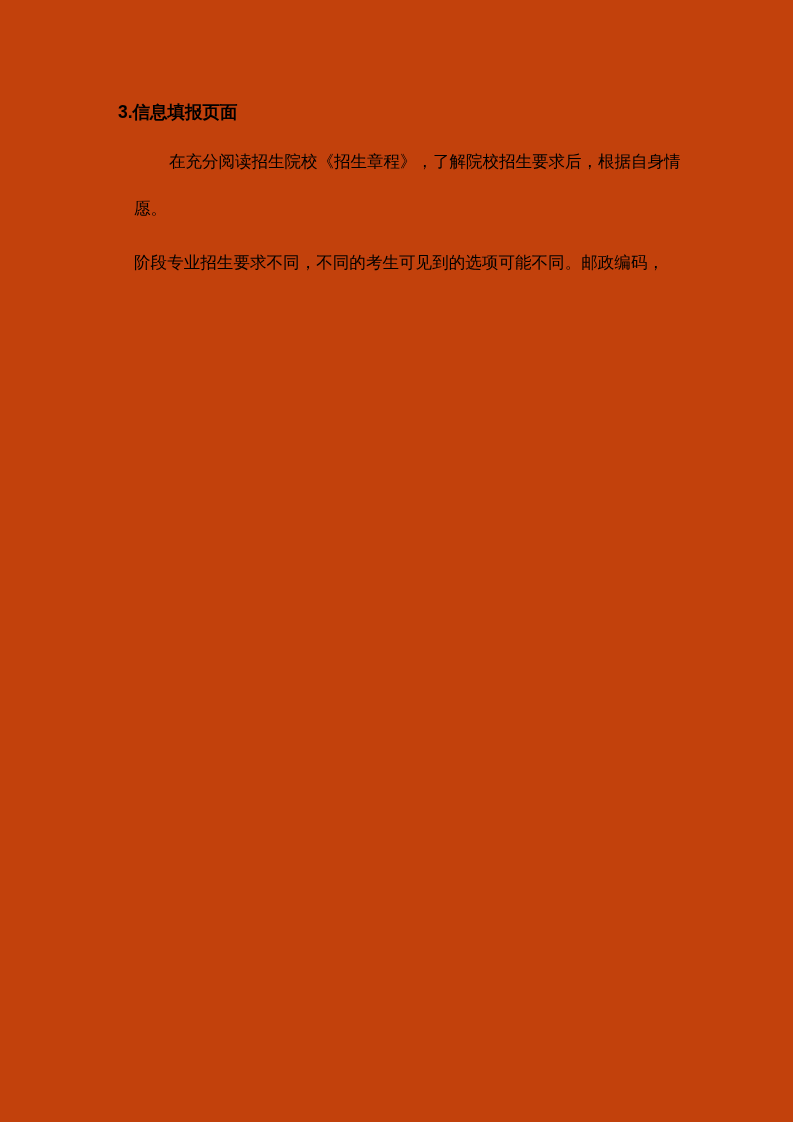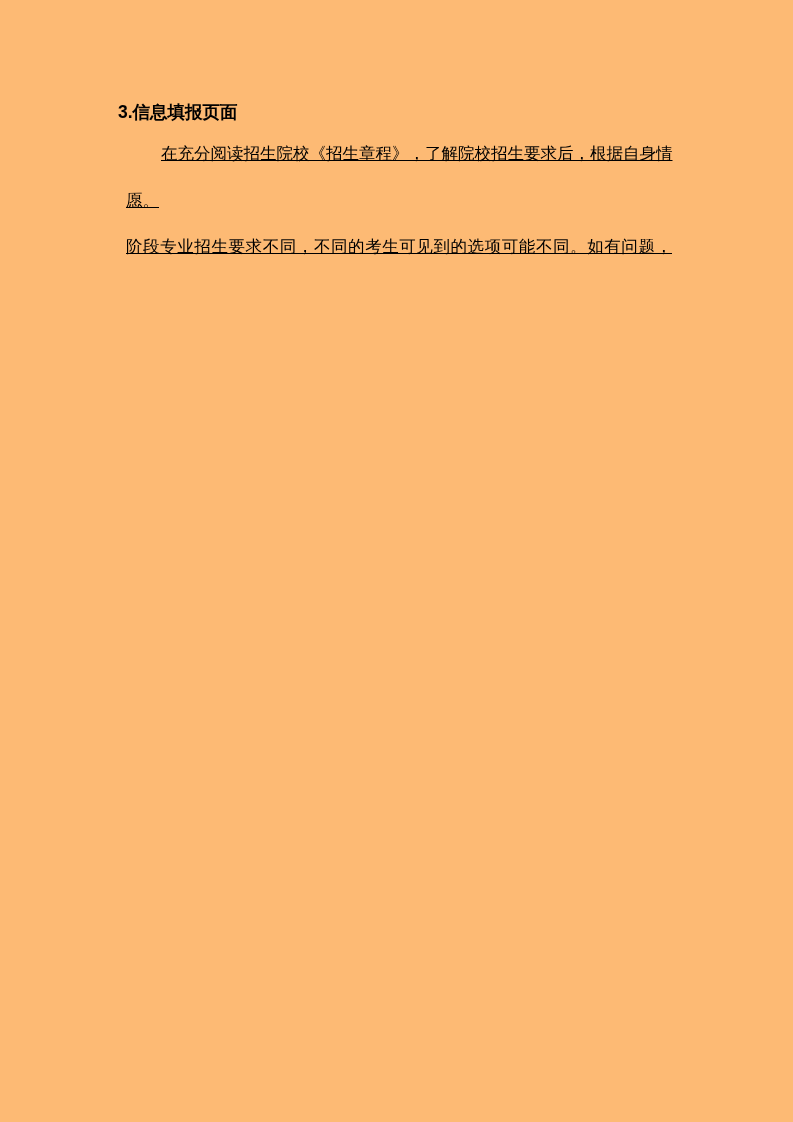--- a/index.html
+++ b/index.html
@@ -12,39 +12,38 @@
     background: #ffffff;
     color: #000000;
     font-family: "Liberation Sans", sans-serif;
     overflow: hidden;
   }
   .page {
     box-sizing: border-box;
     position: relative;
     width: 793px;
     height: 1122px;
-    background: #fdba74;
+    background: #c2410c;
     padding: 102px 113px 0 118px;
     overflow: hidden;
   }
   .heading {
     margin: 0;
     padding: 0;
     font-size: 17.5px;
     font-weight: bold;
     line-height: 20px;
     white-space: nowrap;
   }
   .paragraphs {
     margin-top: 6px;
   }
   .para {
-    margin: 8px;
+    margin: 16px;
     padding: 0;
-    text-decoration: underline;
   }
   .para .line {
     height: 47px;
     line-height: 47px;
     font-size: 16.5px;
     text-align: justify;
     text-align-last: justify;
     white-space: nowrap;
     overflow: visible;
   }
@@ -67,16 +66,16 @@
 <body>
 
 <div class="page">
   <h2 class="heading">3.信息填报页面</h2>
   <div class="paragraphs">
       <div class="para">
         <div class="line first">在充分阅读招生院校《招生章程》，了解院校招生要求后，根据自身情</div>
         <div class="line last">愿。</div>
       </div>
       <div class="para">
-        <div class="line">阶段专业招生要求不同，不同的考生可见到的选项可能不同。如有问题，</div>
+        <div class="line">阶段专业招生要求不同，不同的考生可见到的选项可能不同。邮政编码，</div>
       </div>
     </div>
 </div>
 
 </body></html>

